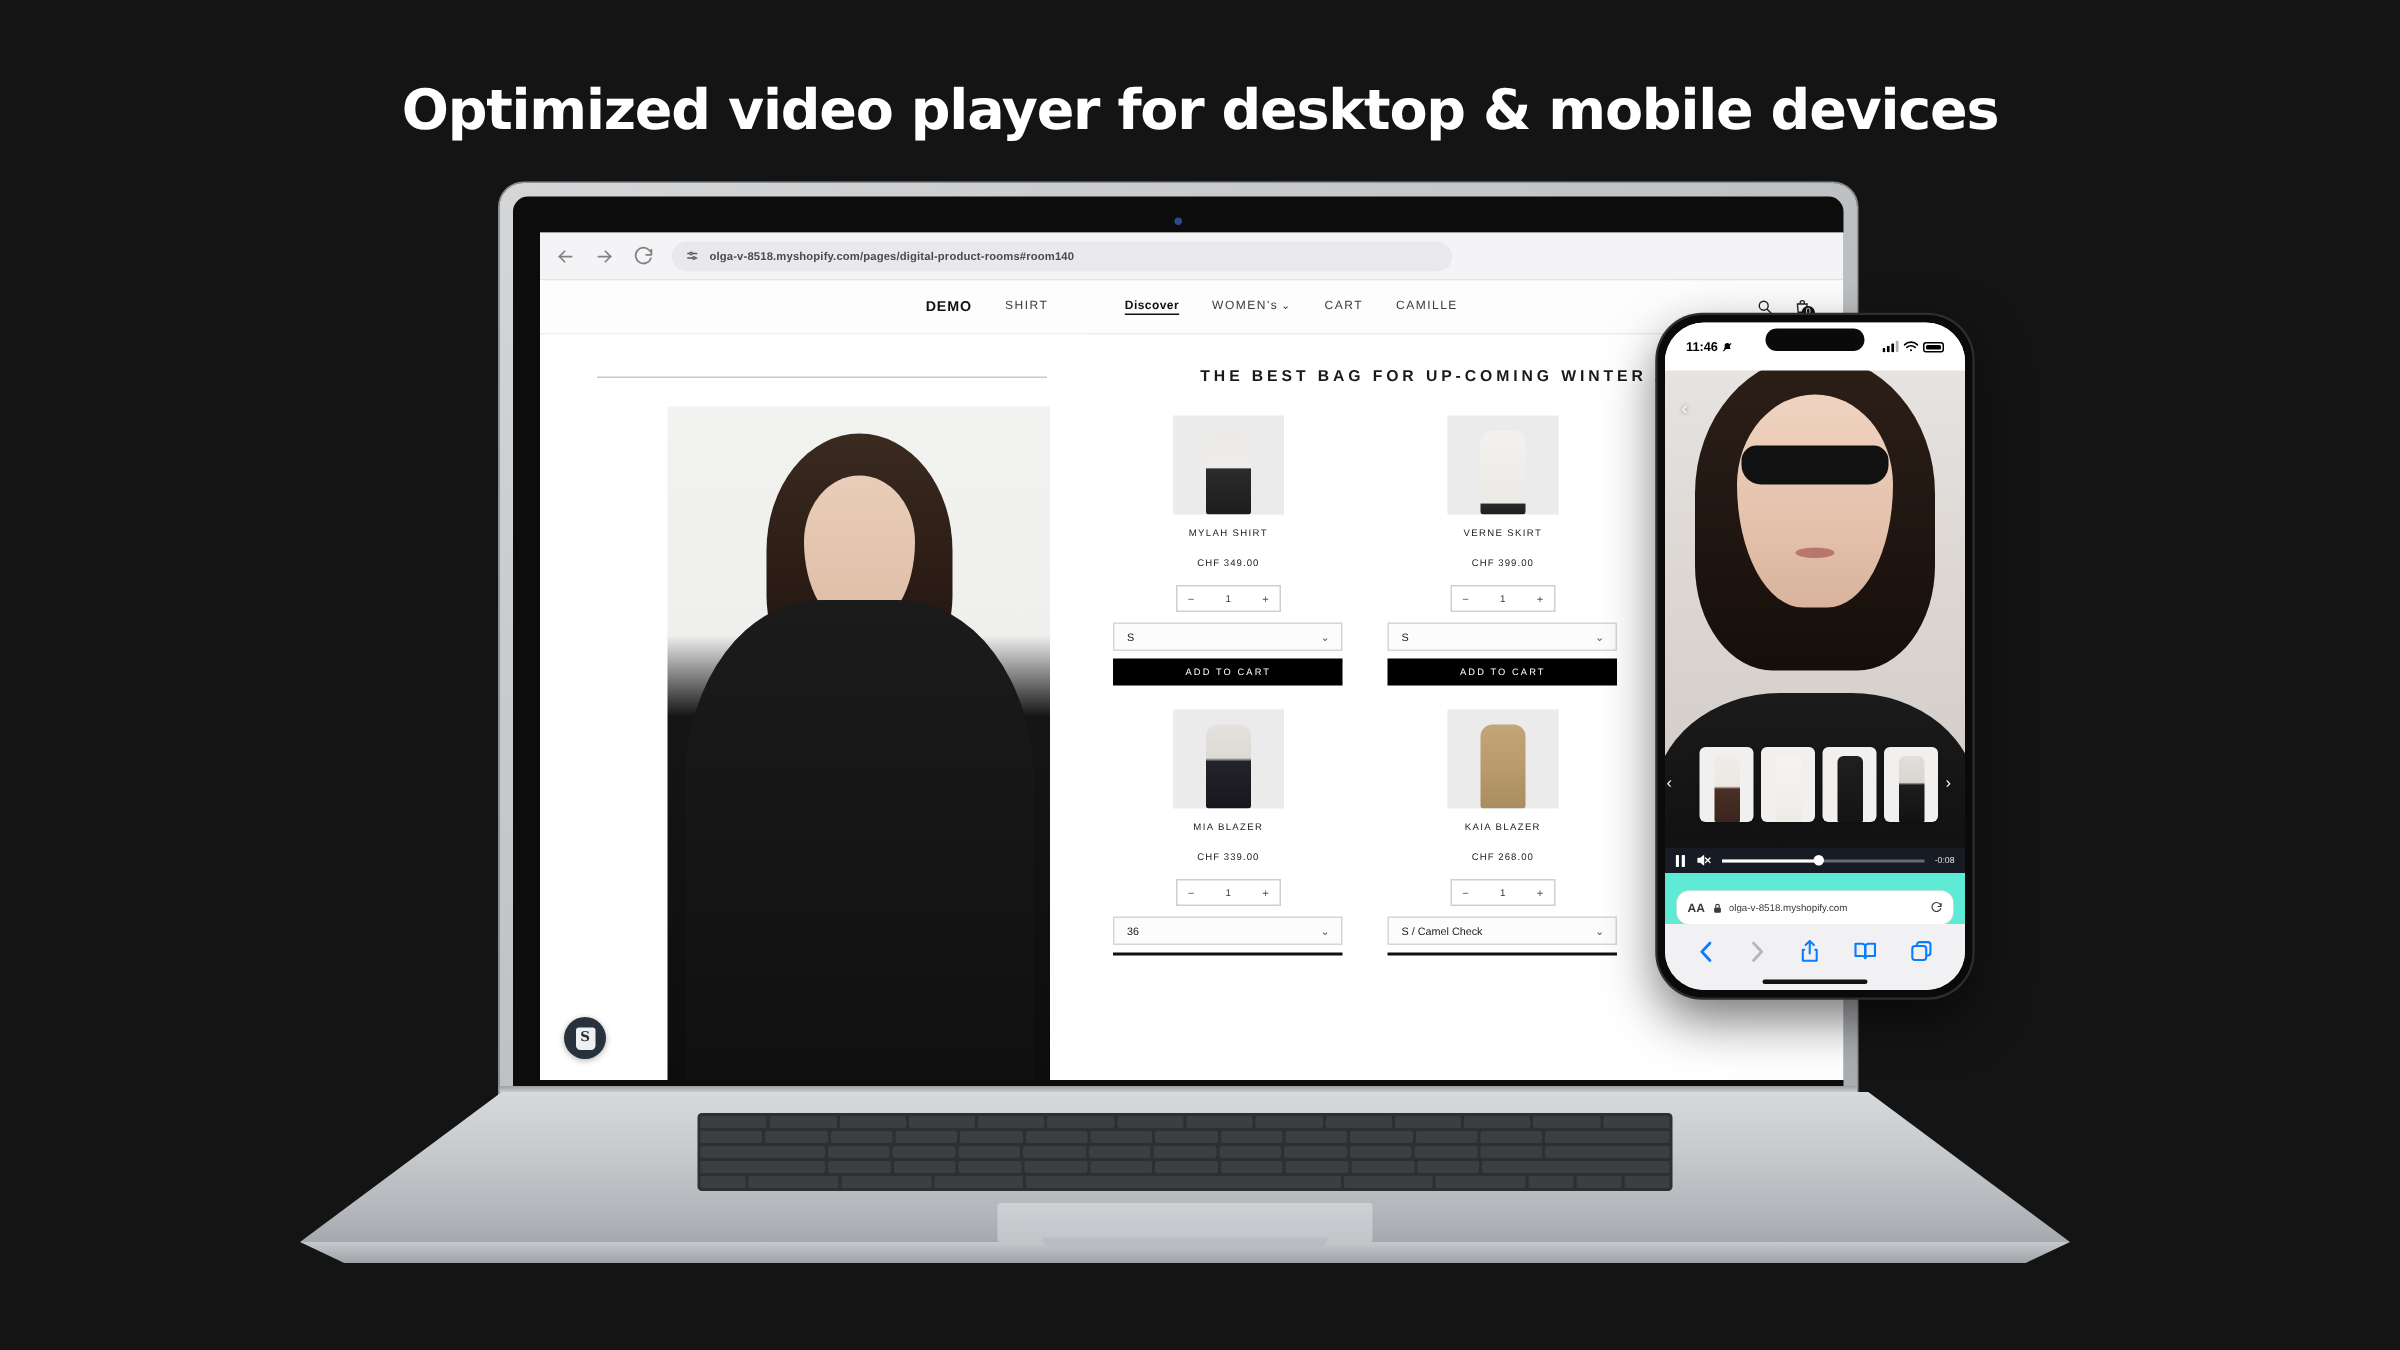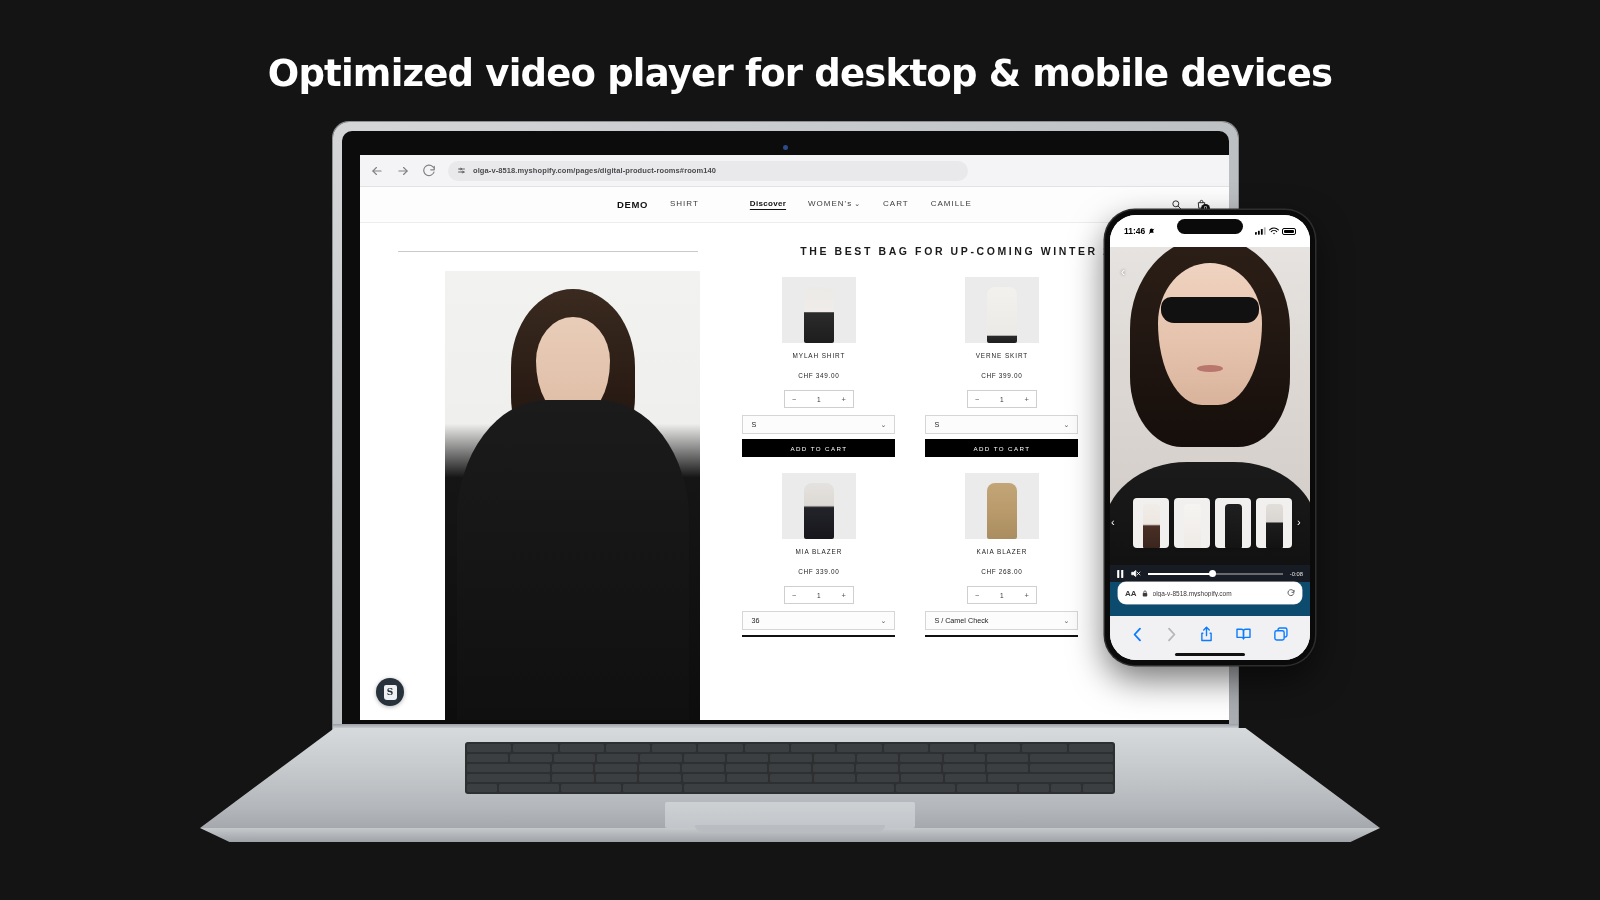--- a/index.html
+++ b/index.html
@@ -290,21 +290,21 @@
     gap: 7px; padding: 0 7px;
   }
   .vc-ico { color: #fff; font-size: 8px; flex: 0 0 auto; }
   .vbar { flex: 1 1 auto; height: 2px; background: rgba(255,255,255,.35); position: relative; }
   .vbar .fill { position: absolute; left: 0; top: 0; bottom: 0; width: 48%; background: #fff; }
   .vbar .knob { position: absolute; left: 48%; top: -2.5px; width: 7px; height: 7px; border-radius: 50%; background: #fff; margin-left:-3.5px;}
   .vtime { color: #e4e4e4; font-size: 5.8px; flex: 0 0 auto; }
 
   .safari-bar {
     position: absolute; left: 0; right: 0; bottom: 44px; height: 34px;
-    background: #0c4a6e; display: flex; align-items: flex-start; padding: 0 8px;
+    background: #5eead4; display: flex; align-items: flex-end; padding: 0 8px;
   }
   .sb-pill {
     flex: 1 1 auto; height: 22px; background: #fff; border-radius: 8px;
     display: flex; align-items: center; gap: 5px; padding: 0 7px;
     box-shadow: 0 0 0 .5px #dcdcde;
   }
   .sb-aa { font-size: 8px; font-weight: bold; color: #3b3b3b; }
   .sb-url { font-size: 6.5px; color: #37373a; flex:1 1 auto; overflow:hidden; white-space:nowrap; filter: blur(.3px);}
   .sb-reload { font-size: 8px; color: #3b3b3b; }
   .toolbar {

